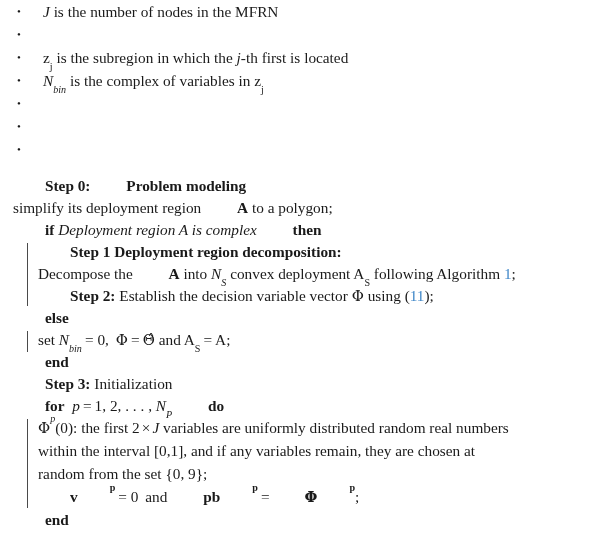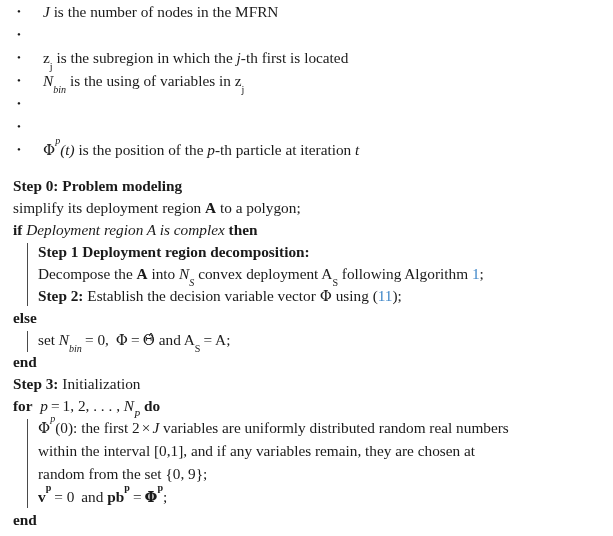--- a/index.html
+++ b/index.html
@@ -55,21 +55,21 @@
   .vrule {
     position: absolute;
     width: 1px;
     background: #4a4a4a;
     left: 27px;
   }
 
   
   .mi  { font-style: italic; }          
   .mup { font-style: normal; }          
-  .bf  { font-weight: bold; }
+  .bf  { font-weight: bold; margin-left: 32px; }
 
   sub, sup {
     font-size: 0.66em;
     line-height: 0;
     position: relative;
   }
   sub { bottom: -0.28em; }
   sup { top: -0.48em; }
 
   .link { color: #3e86c8; }
@@ -93,34 +93,33 @@
     <span class="bul">•</span>
   </div>
 
   <div class="ln bullet-row" style="top:48px;height:19px;">
     <span class="bul">•</span>
     <span class="btxt"><span class="mup">z</span><sub>j</sub> <span>is the subregion in which the</span> <span class="mi">j</span><span>-th first is located</span></span>
   </div>
 
   <div class="ln bullet-row" style="top:71px;height:19px;">
     <span class="bul">•</span>
-    <span class="btxt"><span class="mi">N</span><sub class="mi">bin</sub> <span>is the using of variables in</span> <span class="mup">z</span><sub>j</sub></span>
+    <span class="btxt"><span class="mi">N</span><sub class="mi">bin</sub> <span>is the complex of variables in</span> <span class="mup">z</span><sub>j</sub></span>
   </div>
 
   <div class="ln bullet-row" style="top:94px;height:19px;">
     <span class="bul">•</span>
   </div>
 
   <div class="ln bullet-row" style="top:117px;height:19px;">
     <span class="bul">•</span>
   </div>
 
   <div class="ln bullet-row" style="top:140px;height:19px;">
     <span class="bul">•</span>
-    <span class="btxt"><span class="phi">Φ</span><sup class="mi">p</sup><span class="mi">(t)</span> <span>is the position of the</span> <span class="mi">p</span><span>-th particle at iteration</span> <span class="mi">t</span></span>
   </div>
 
   <div class="ln i0" style="top:176px;height:21px;">
     <span class="bf">Step 0:</span>
     <span class="bf">Problem modeling</span>
   </div>
 
   <div class="ln i0" style="top:198px;height:21px;">
     <span>simplify its deployment region</span>
     <span class="bf">A</span>

